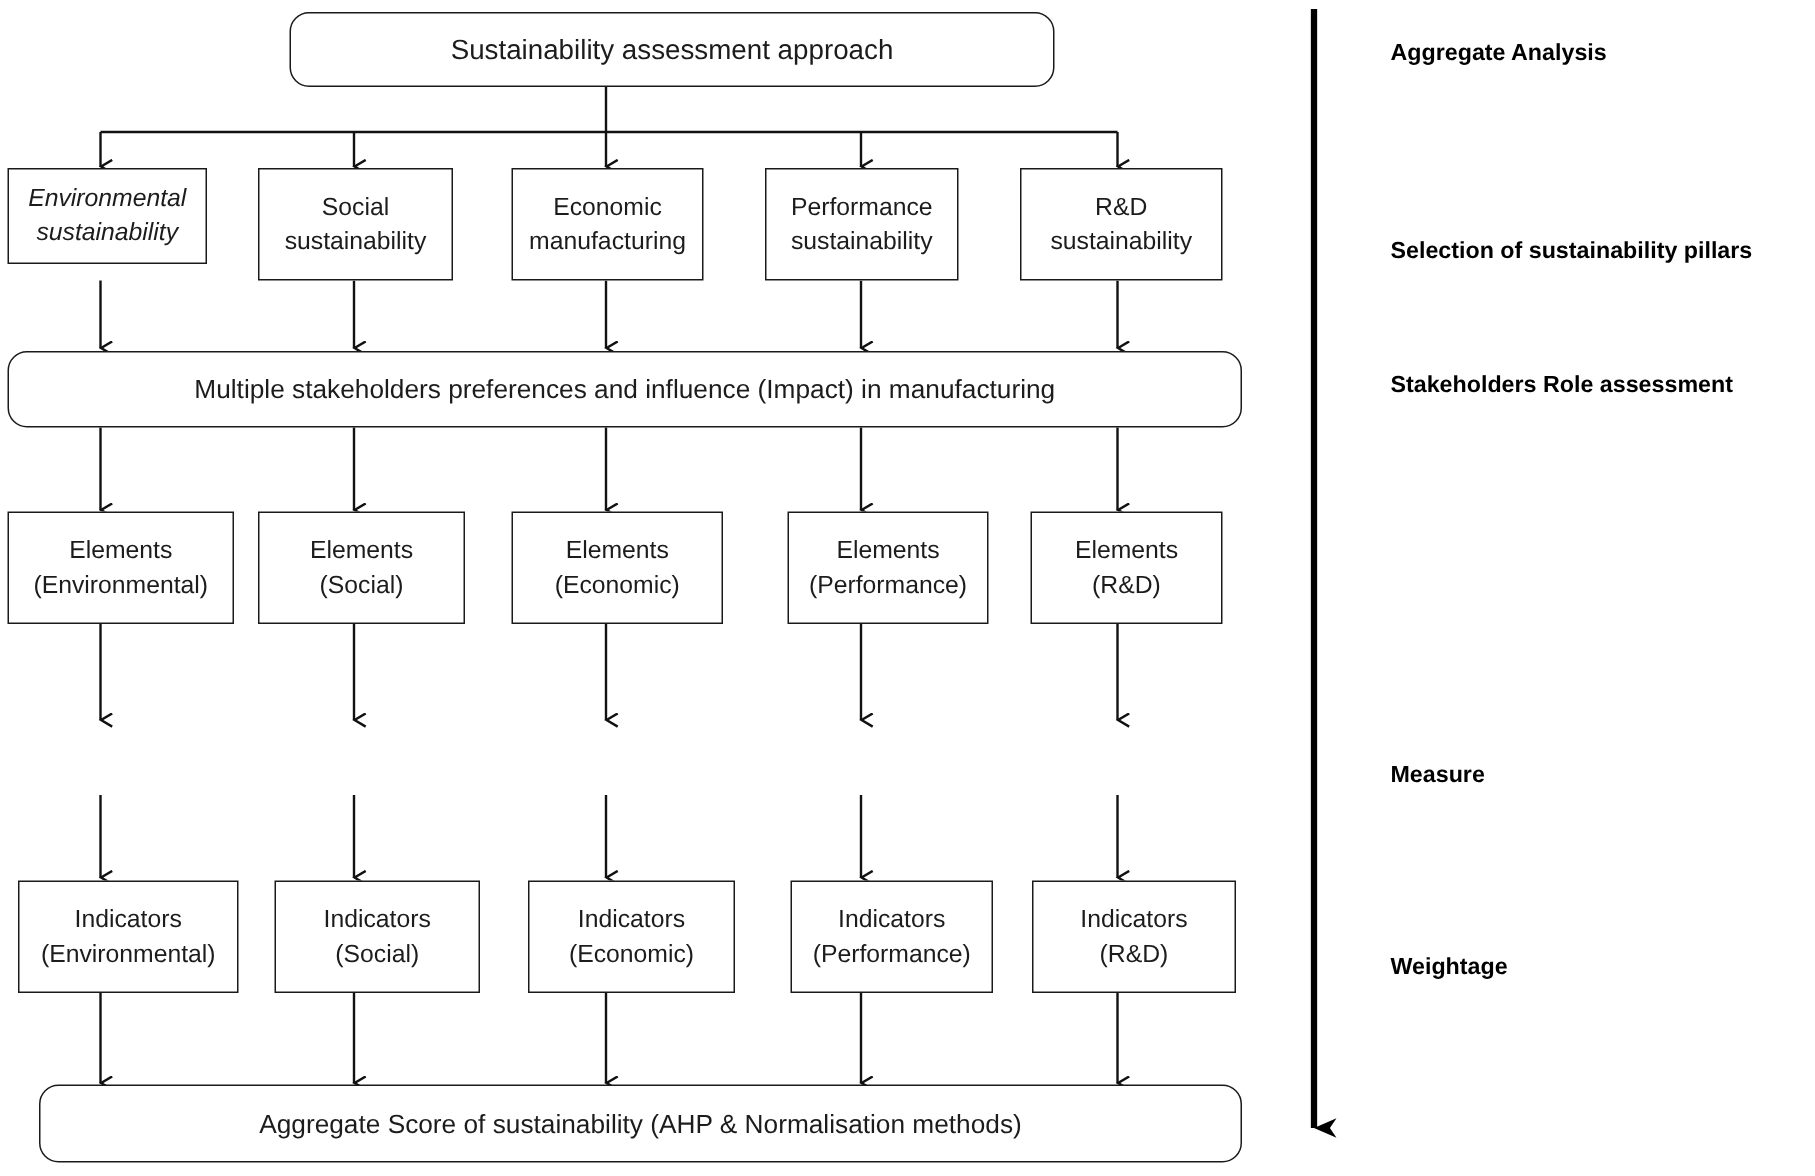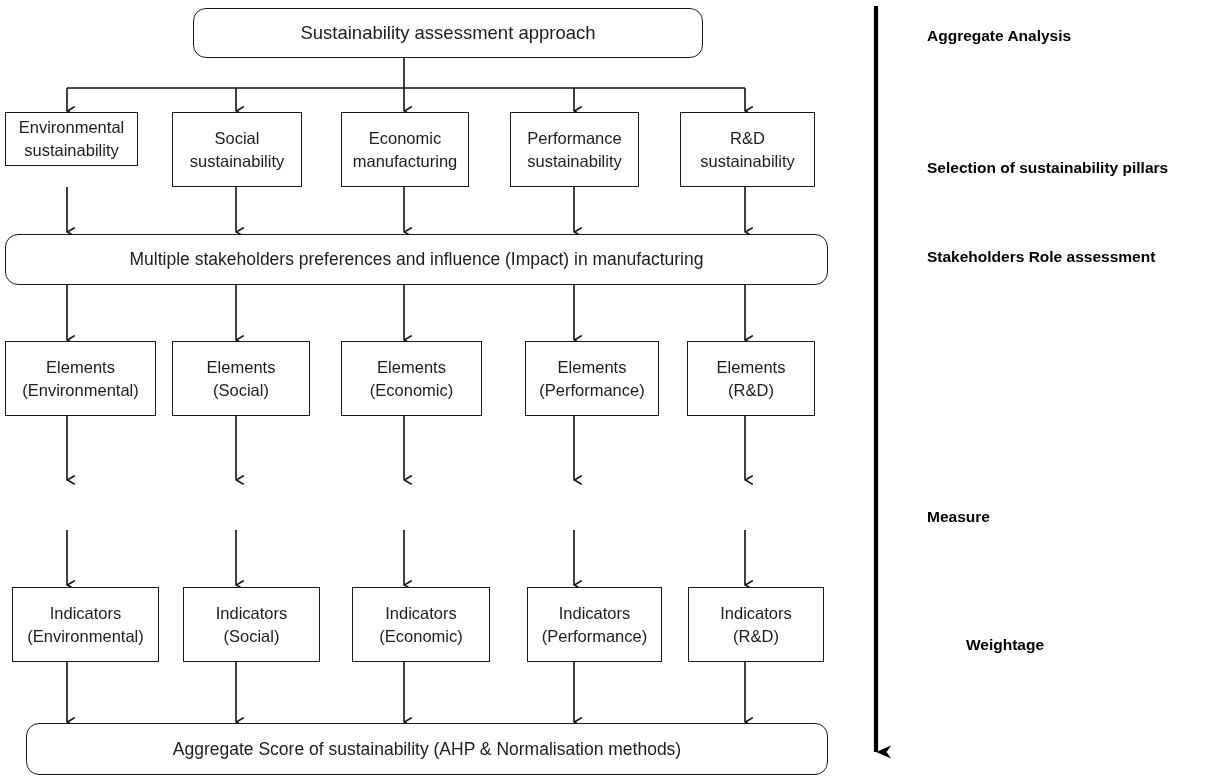--- a/index.html
+++ b/index.html
@@ -119,21 +119,21 @@
       <path d="M745,662 L745,722" marker-end="url(#vhead)"></path>
     </g>
 
     <path d="M876,6 L876,752" stroke="#000000" stroke-width="4.2" fill="none" marker-end="url(#solidhead)"></path>
   </svg>
 
   <div class="node rounded title" style="left:193px; top:8px; width:510px; height:50px;">
     <span class="lbl">Sustainability assessment approach</span>
   </div>
 
-  <div class="node small" style="left:5px; top:112px; width:133px; height:54px;">
+  <div class="node small" style="left:5px; top:112px; width:133px; height:64px;font-style:italic;">
     <span class="lbl">Environmental
 sustainability</span>
   </div>
   <div class="node small" style="left:172px; top:112px; width:130px; height:75px;">
     <span class="lbl">Social
 sustainability</span>
   </div>
   <div class="node small" style="left:341px; top:112px; width:128px; height:75px;">
     <span class="lbl">Economic
 manufacturing</span>
@@ -203,17 +203,17 @@
   </div>
   <div class="stage-label" style="left:927px; top:248px;">
     <span>Stakeholders Role assessment</span>
   </div>
   <div class="stage-label" style="left:927px; top:159px;">
     <span>Selection of sustainability pillars</span>
   </div>
   <div class="stage-label" style="left:927px; top:508px;">
     <span>Measure</span>
   </div>
-  <div class="stage-label" style="left:966px; top:636px;">
+  <div class="stage-label" style="left:927px; top:636px;">
     <span>Weightage</span>
   </div>
 
 </div>
 
 </body></html>

